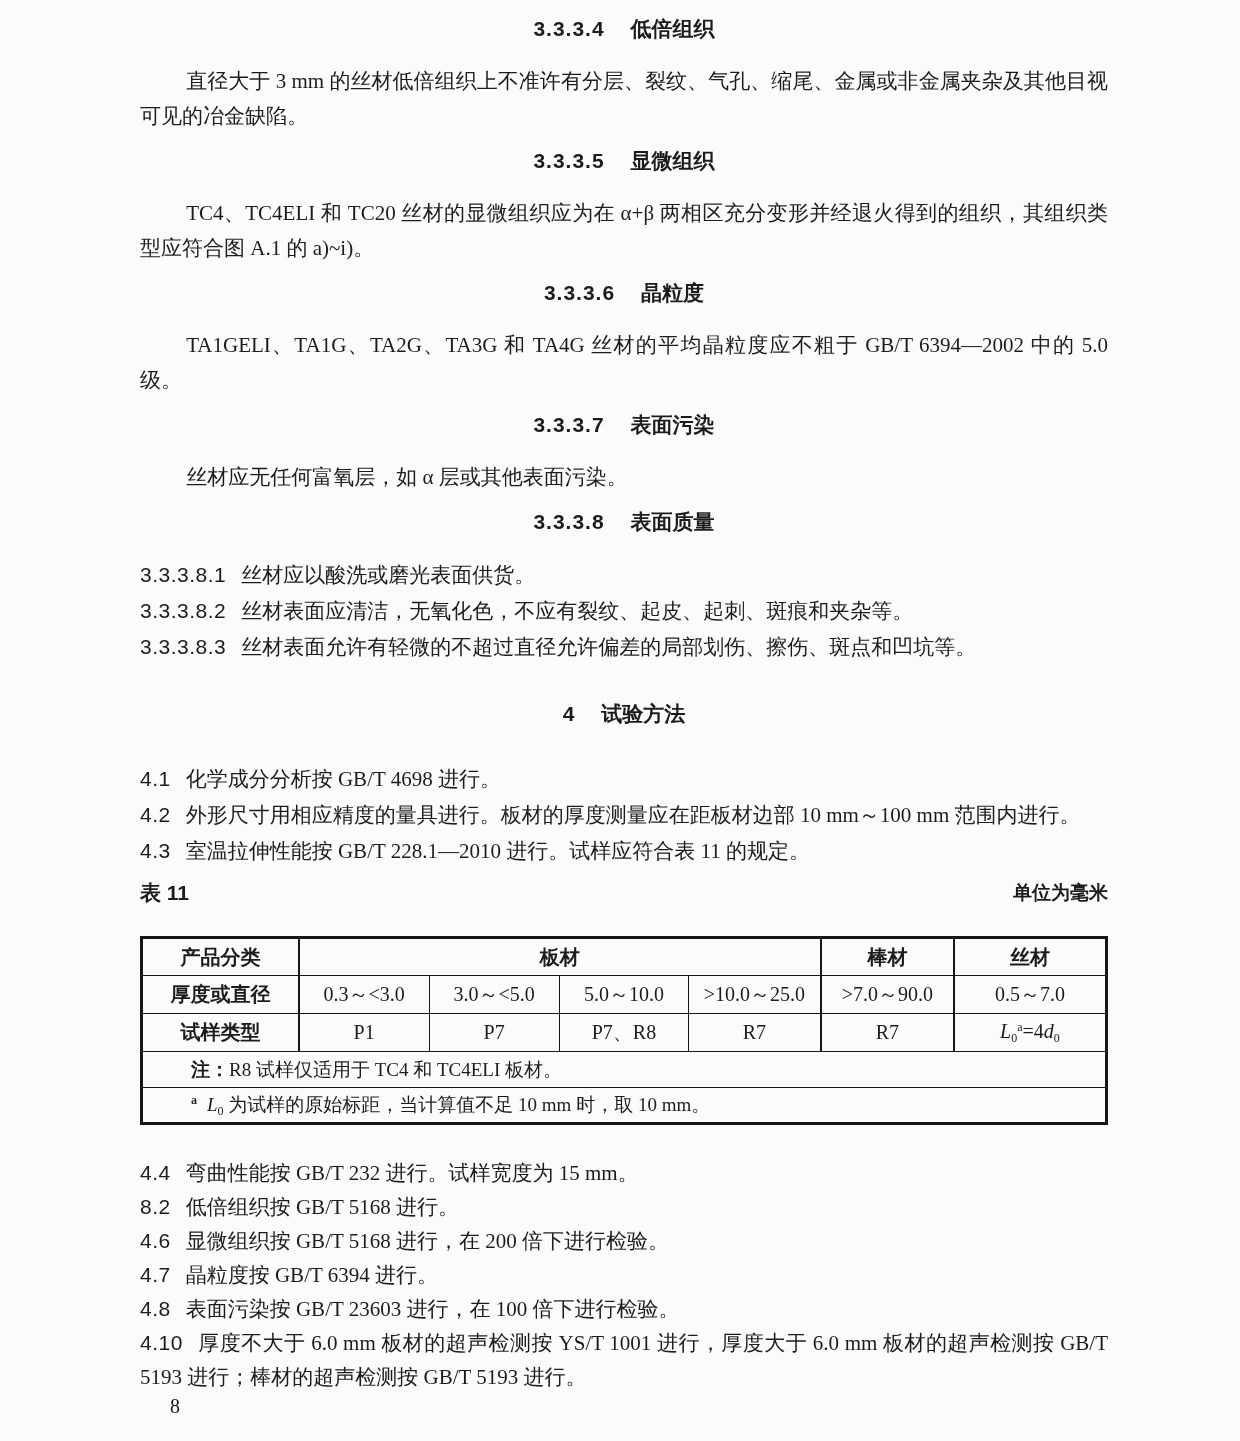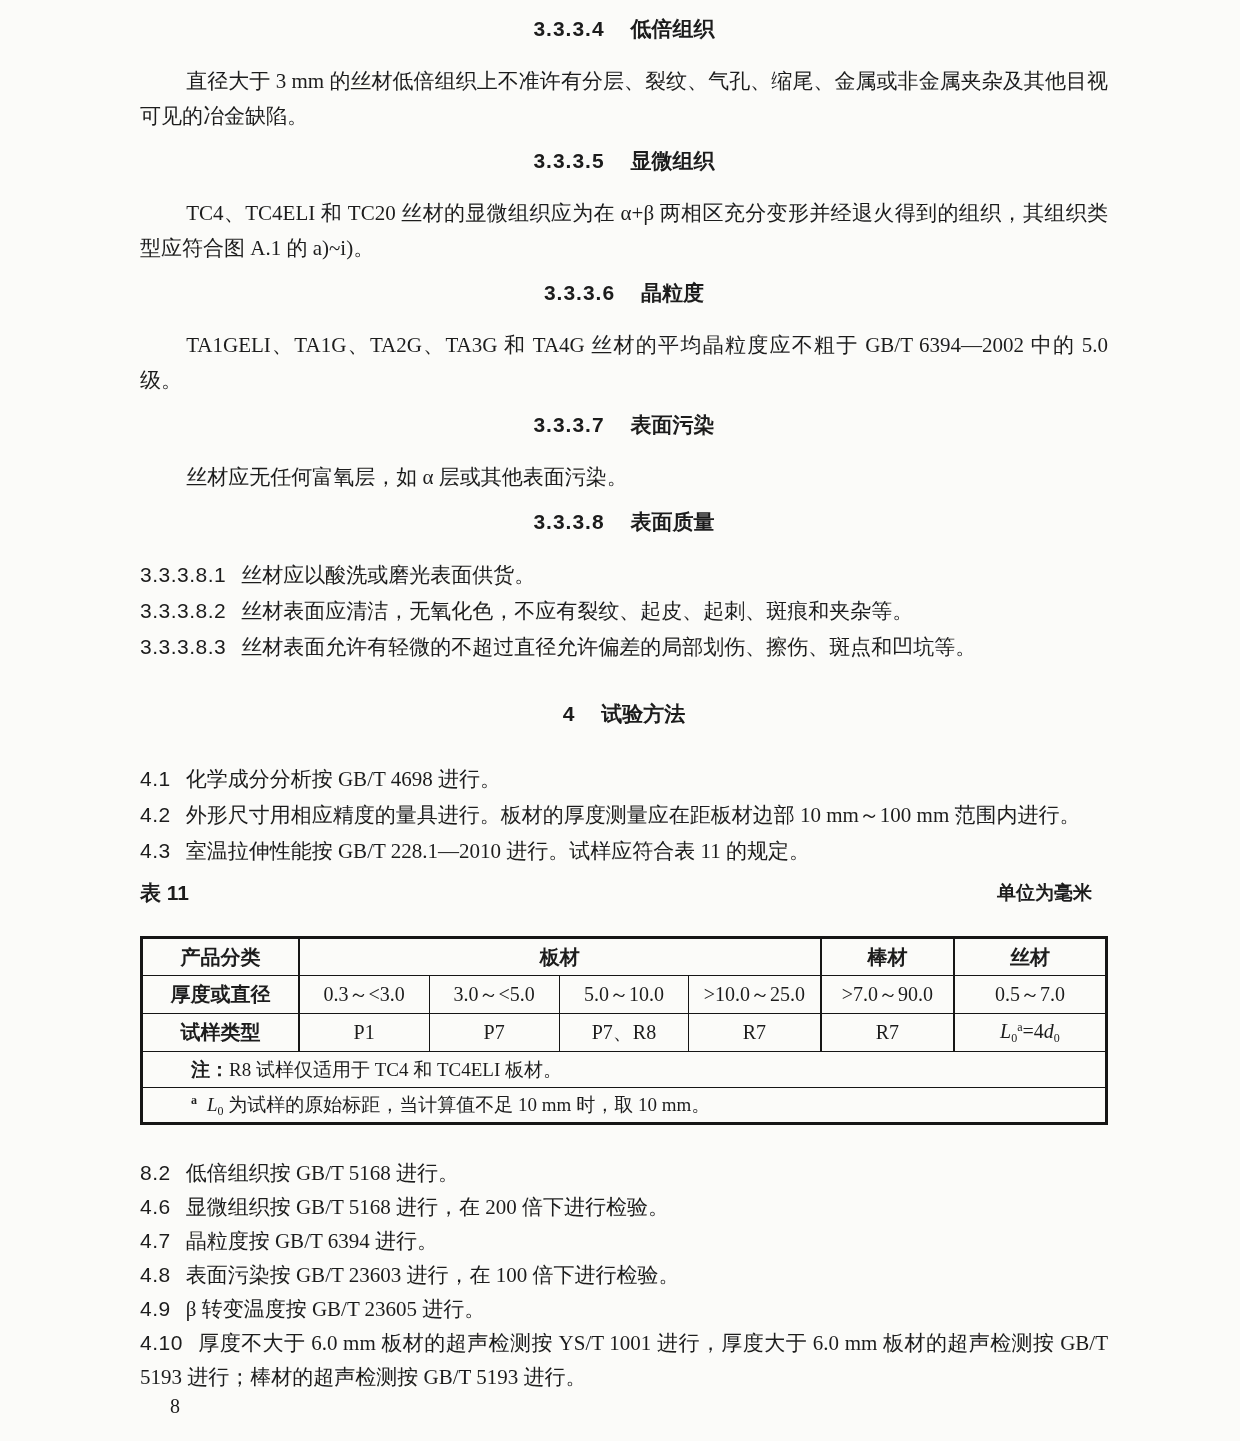--- a/index.html
+++ b/index.html
@@ -54,21 +54,21 @@
     height: 28px;
     line-height: 28px;
   }
   .tcap {
     display: block;
     font-family: "Liberation Sans", "DejaVu Sans", sans-serif;
     font-weight: 700;
     font-size: 21px;
   }
   .tunit {
-    position: absolute; right: 16px; top: 0;
+    position: absolute; right: 0; top: 0;
     font-family: "Liberation Sans", "DejaVu Sans", sans-serif;
     font-weight: 700;
     font-size: 19px;
   }
   
   table.t11 {
     width: 100%;
     margin-top: 29px;
     border-collapse: collapse;
     border: 3px solid #161616;
@@ -182,23 +182,23 @@
       <tr class="note-row">
         <td colspan="7"><span class="note-prefix">注：</span><span>R8 试样仅适用于 TC4 和 TC4ELI 板材。</span></td>
       </tr>
       <tr class="note-row">
         <td colspan="7"><sup class="fn-marker">a</sup><span class="fnvar">L</span><sub>0</sub> <span>为试样的原始标距，当计算值不足 10 mm 时，取 10 mm。</span></td>
       </tr>
     </tbody>
   </table>
 
   <div class="clauses-bottom">
+    <p class="clause"><span class="cnum">4.4</span><span>弯曲性能按 GB/T 232 进行。试样宽度为 15 mm。</span></p>
     <p class="clause"><span class="cnum">8.2</span><span>低倍组织按 GB/T 5168 进行。</span></p>
     <p class="clause"><span class="cnum">4.6</span><span>显微组织按 GB/T 5168 进行，在 200 倍下进行检验。</span></p>
     <p class="clause"><span class="cnum">4.7</span><span>晶粒度按 GB/T 6394 进行。</span></p>
     <p class="clause"><span class="cnum">4.8</span><span>表面污染按 GB/T 23603 进行，在 100 倍下进行检验。</span></p>
-    <p class="clause"><span class="cnum">4.9</span><span>β 转变温度按 GB/T 23605 进行。</span></p>
     <p class="clause"><span class="cnum">4.10</span><span>厚度不大于 6.0 mm 板材的超声检测按 YS/T 1001 进行，厚度大于 6.0 mm 板材的超声检测按 GB/T 5193 进行；棒材的超声检测按 GB/T 5193 进行。</span></p>
   </div>
 
   <p class="page-footer">8</p>
 
 </div>
 
 </body></html>

